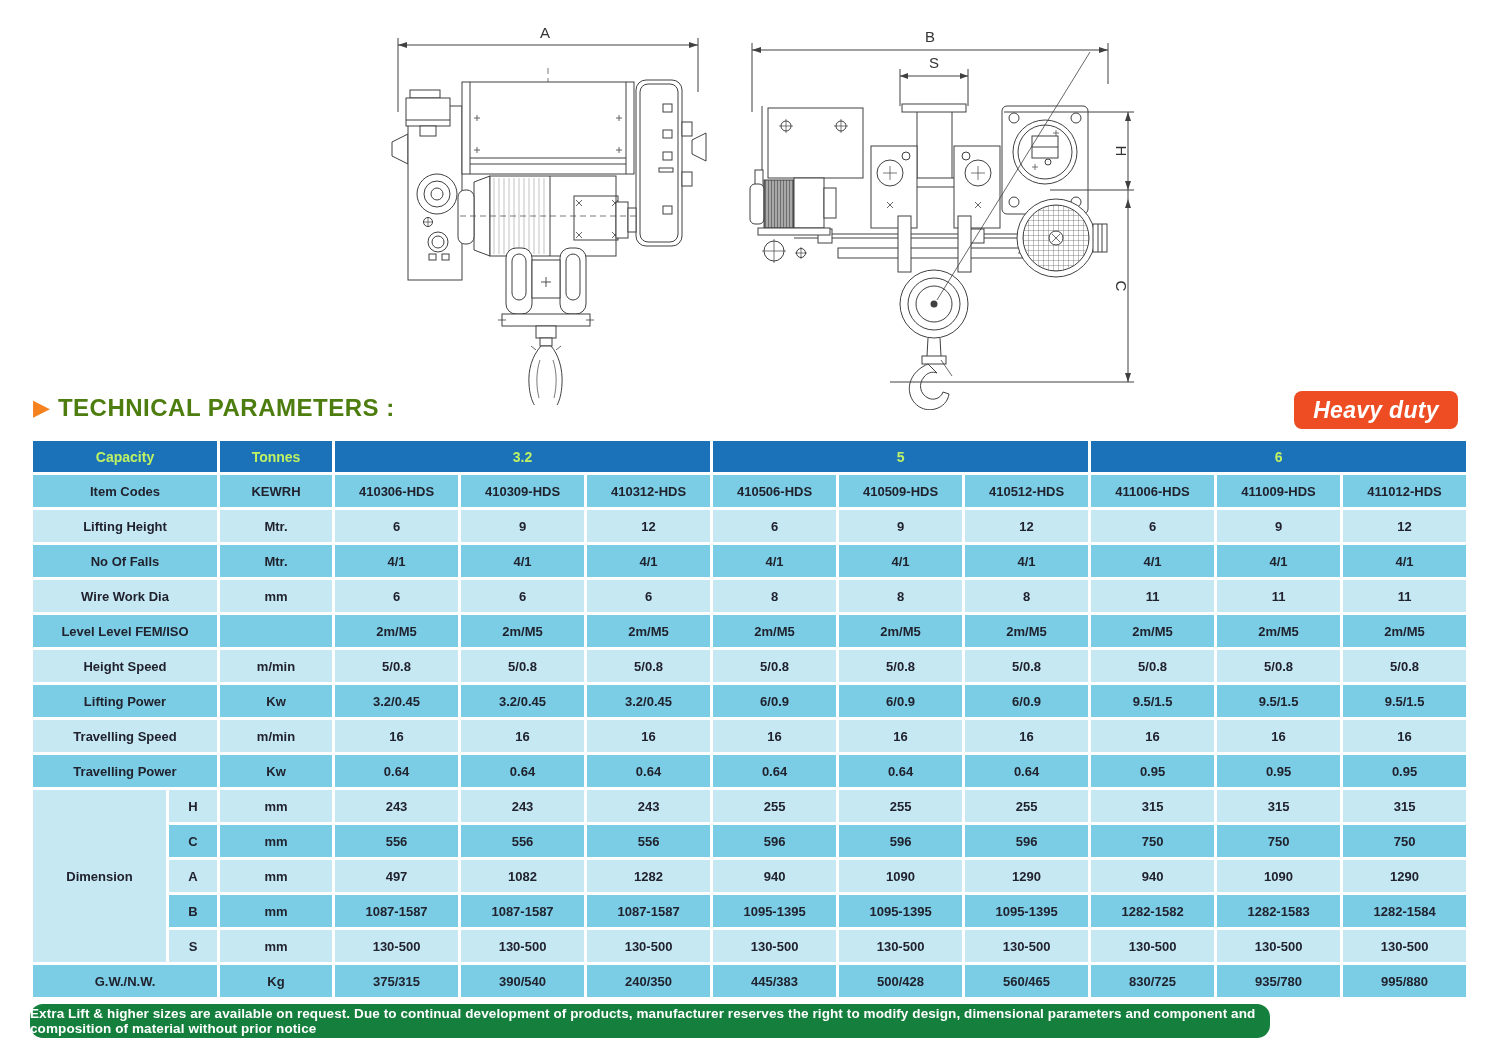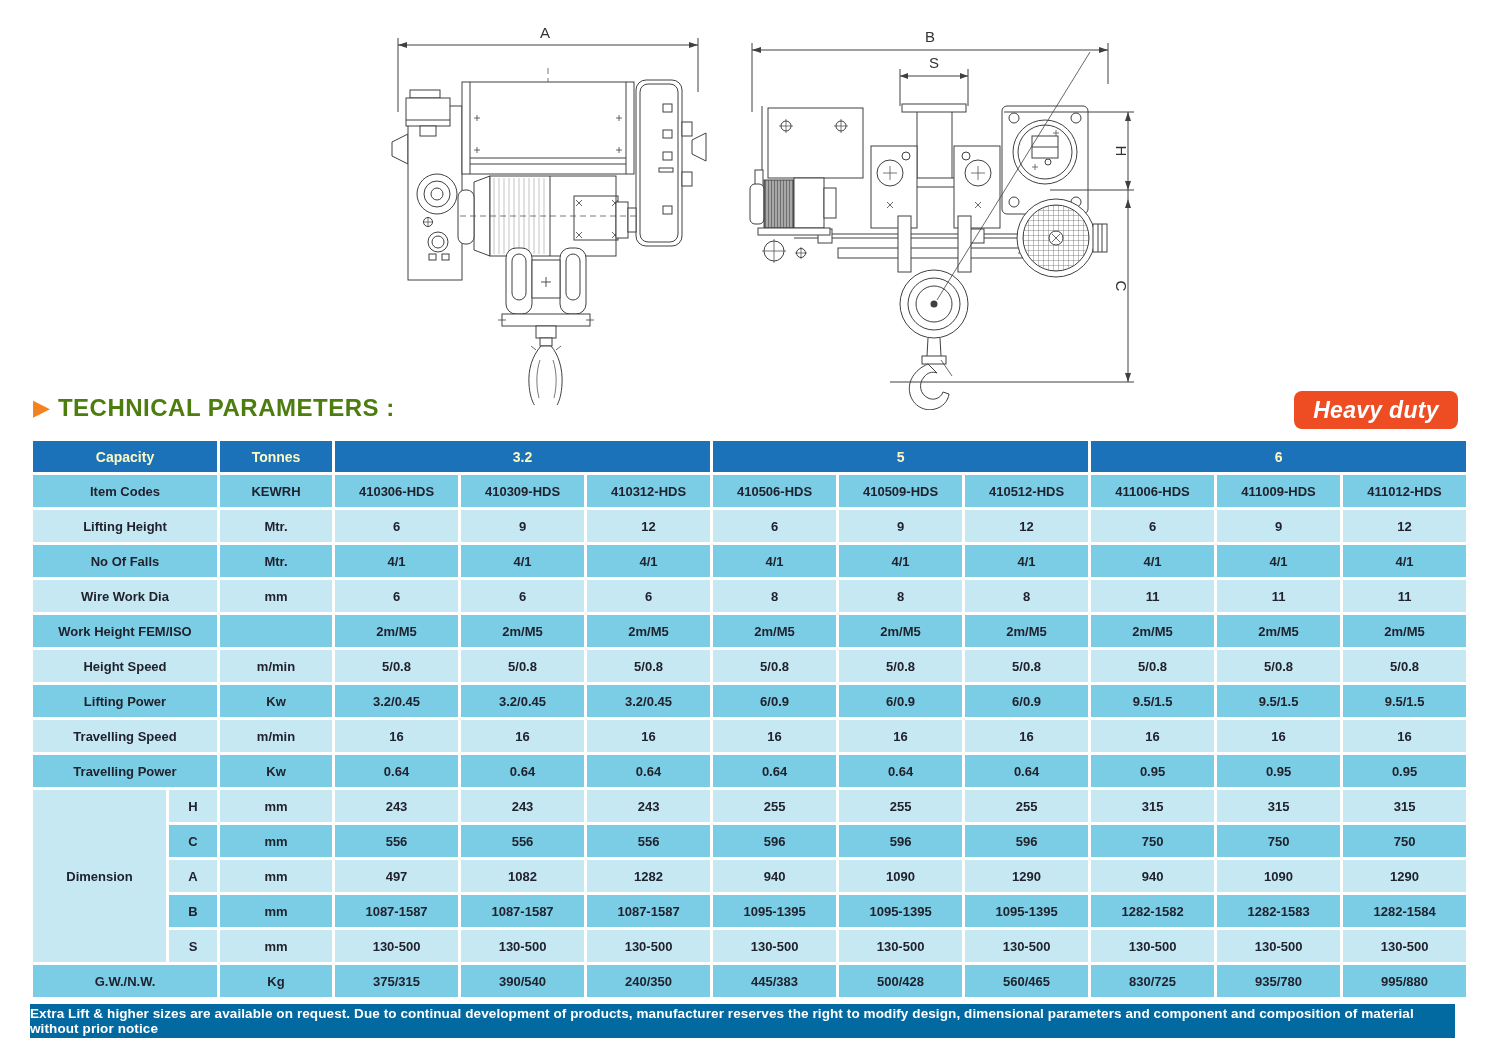--- a/index.html
+++ b/index.html
@@ -18,31 +18,31 @@
 
   
   .badge { position: absolute; left: 1294px; top: 391px; width: 164px; height: 38px;
            background: #ee4c22; border-radius: 8px; display: flex; align-items: center; justify-content: center; }
   .badge span { color: #ffffff; font-weight: bold; font-style: italic; font-size: 23px; letter-spacing: 0.3px; }
 
   
   .t-wrap { position: absolute; left: 30px; top: 438px; }
   table.t { border-collapse: separate; border-spacing: 3px; table-layout: fixed; width: 1439px;
             font-family: "Liberation Sans", sans-serif; }
-  table.t th { background: #1c72b8; color: #fef9c3; font-size: 14px; font-weight: bold; height: 31px;
+  table.t th { background: #1c72b8; color: #bef264; font-size: 14px; font-weight: bold; height: 31px;
                text-align: center; vertical-align: middle; }
   table.t td { font-size: 13px; font-weight: bold; color: #20222e; height: 32px;
                text-align: center; vertical-align: middle; overflow: hidden; white-space: nowrap; }
   tr.med td   { background: #7bcde5; }
   tr.light td { background: #c6e8f3; }
   td.dim-merge { background: #7bcde5; }
 
-  .note-bar { position: absolute; left: 30px; top: 1004px; width: 1425px; height: 34px;
-              background: #0369a1; color: #ffffff; font-size: 13.5px; font-weight: bold;
-              display: flex; align-items: center; justify-content: center; letter-spacing: 0.1px; }
+  .note-bar { position: absolute; left: 30px; top: 1004px; width: 1240px; height: 34px;
+              background: #15803d; color: #ffffff; font-size: 13.5px; font-weight: bold;
+              display: flex; align-items: center; justify-content: center; letter-spacing: 0.1px; border-radius: 13px; }
 
   svg text { font-family: "Liberation Sans", sans-serif; }
 </style>
 </head>
 <body>
 
 <div class="page">
 
   <svg class="drawing drawing-front" width="330" height="385" viewBox="0 0 330 385">
     <g stroke="#404040" stroke-width="1" fill="none">
@@ -312,21 +312,21 @@
             <td>6</td>
             <td>6</td>
             <td>8</td>
             <td>8</td>
             <td>8</td>
             <td>11</td>
             <td>11</td>
             <td>11</td>
           </tr>
           <tr class="med">
-            <td colspan="2">Work Height FEM/ISO</td>
+            <td colspan="2">Level Level FEM/ISO</td>
             <td></td>
             <td>2m/M5</td>
             <td>2m/M5</td>
             <td>2m/M5</td>
             <td>2m/M5</td>
             <td>2m/M5</td>
             <td>2m/M5</td>
             <td>2m/M5</td>
             <td>2m/M5</td>
             <td>2m/M5</td>

